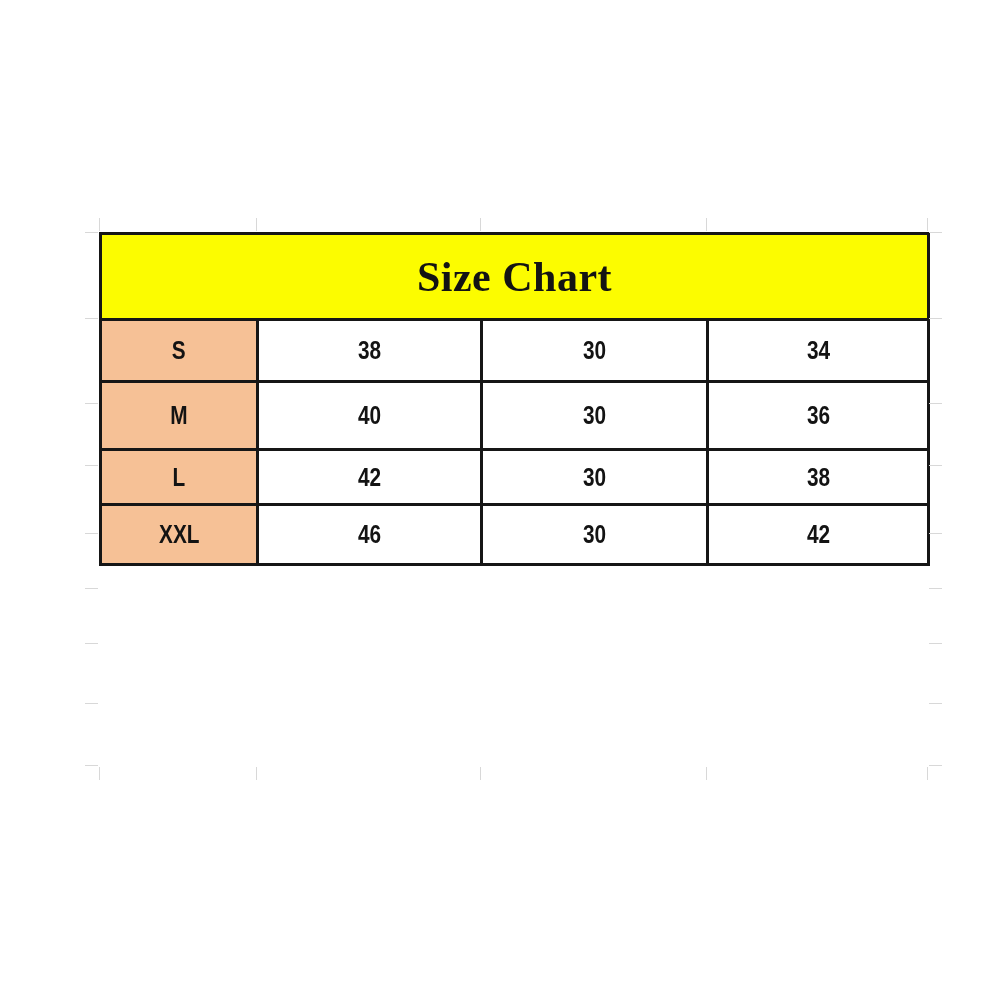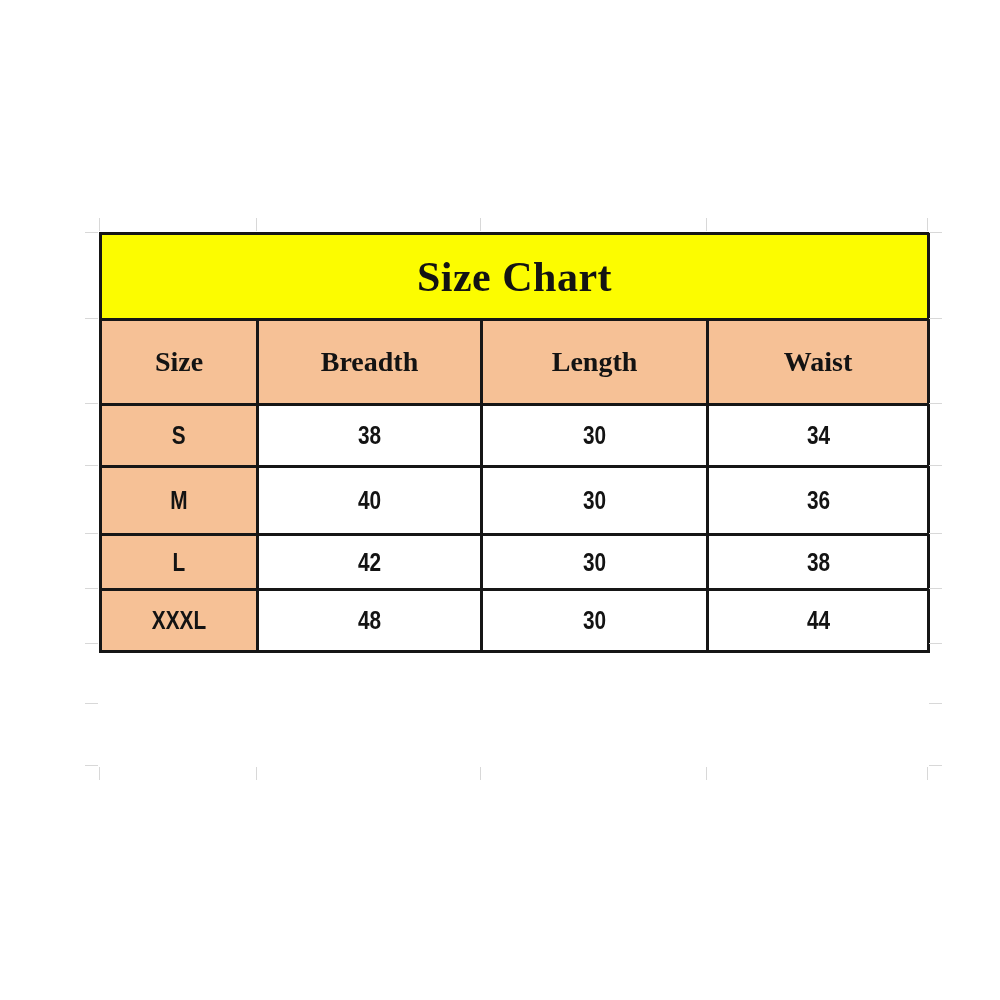--- a/index.html
+++ b/index.html
@@ -75,49 +75,43 @@
     <colgroup>
       <col style="width:157px">
       <col style="width:224px">
       <col style="width:226px">
       <col style="width:221px">
     </colgroup>
     <tbody>
       <tr style="height:86px">
         <td class="title-cell" colspan="4">Size Chart</td>
       </tr>
-      <tr style="height:85px">
-        <td class="header-cell">Size</td>
-        <td class="header-cell">Breadth</td>
-        <td class="header-cell">Length</td>
-        <td class="header-cell">Waist</td>
-      </tr>
       <tr style="height:62px">
         <td class="label-cell"><span class="num">S</span></td>
         <td class="value-cell"><span class="num">38</span></td>
         <td class="value-cell"><span class="num">30</span></td>
         <td class="value-cell"><span class="num">34</span></td>
       </tr>
       <tr style="height:68px">
         <td class="label-cell"><span class="num">M</span></td>
         <td class="value-cell"><span class="num">40</span></td>
         <td class="value-cell"><span class="num">30</span></td>
         <td class="value-cell"><span class="num">36</span></td>
       </tr>
       <tr style="height:55px">
         <td class="label-cell"><span class="num">L</span></td>
         <td class="value-cell"><span class="num">42</span></td>
         <td class="value-cell"><span class="num">30</span></td>
         <td class="value-cell"><span class="num">38</span></td>
       </tr>
-      <tr style="height:62px">
-        <td class="label-cell"><span class="num">XXXL</span></td>
-        <td class="value-cell"><span class="num">48</span></td>
+      <tr style="height:60px">
+        <td class="label-cell"><span class="num">XXL</span></td>
+        <td class="value-cell"><span class="num">46</span></td>
         <td class="value-cell"><span class="num">30</span></td>
-        <td class="value-cell"><span class="num">44</span></td>
+        <td class="value-cell"><span class="num">42</span></td>
       </tr>
     </tbody>
   </table>
 
   <div id="ticks">
       <div class="tick v" style="left: 72px; top: 218px;"></div>
       <div class="tick v" style="left: 72px; top: 767px;"></div>
       <div class="tick v" style="left: 229px; top: 218px;"></div>
       <div class="tick v" style="left: 229px; top: 767px;"></div>
       <div class="tick v" style="left: 453px; top: 218px;"></div>

